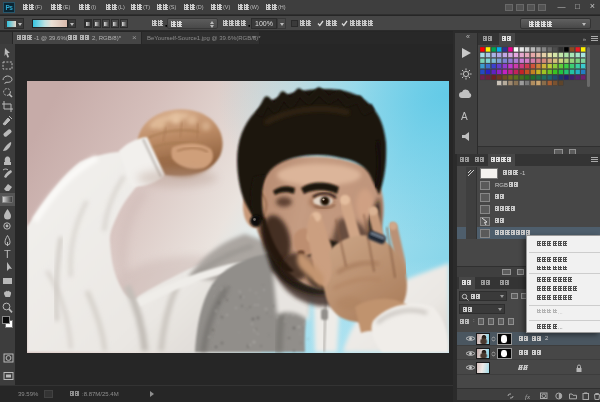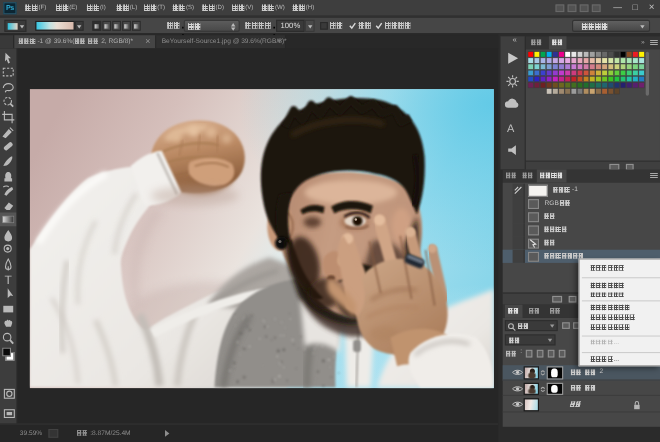--- a/index.html
+++ b/index.html
@@ -786,20 +786,46 @@
               <circle cx="5.5" cy="4.5" r="1.5" fill="#c9c9c9"></circle>
             </svg>
 <div class="abs" style="left:19px;top:1px;width:14px;height:11.5px;background:linear-gradient(100deg,#d5c0be,#f0eae6 45%,#a3dbe8);border:1px solid #1a1a1a"></div>
 <span class="abs" style="left:60px;top:3.5px;transform:skewX(-14deg)"><span style="color:#c9c9c9;"><i class="c c5"></i><i class="c c5"></i></span></span>
 <svg class="abs" style="left:118px;top:2.5px" width="8" height="9">
               <rect x="1.5" y="4" width="5" height="4" fill="#b5b5b5"></rect>
               <path d="M2.5,4 V2.5 a1.5,1.5 0 0 1 3,0 V4" fill="none" stroke="#b5b5b5"></path>
             </svg>
 </div>
 </div>
+<div class="pbot" style="height:12px">
+<svg class="abs" style="left:50px;top:2.5px" width="8" height="8" viewBox="0 0 8 8">
+            <path d="M1,4 a2,2 0 0 1 2-2 h1 M6,4 a2,2 0 0 1 -2,2 h-1" stroke="#a8a8a8" fill="none"></path>
+          </svg>
+<svg class="abs" style="left:68px;top:2.5px" width="8" height="8" viewBox="0 0 8 8">
+            <text x="0" y="6.5" font-size="7" fill="#a8a8a8" font-style="italic" font-family="Liberation Serif">fx</text>
+          </svg>
+<svg class="abs" style="left:83px;top:2.5px" width="8" height="8" viewBox="0 0 8 8">
+            <rect x="0.5" y="1" width="6.5" height="5.5" fill="none" stroke="#a8a8a8"></rect>
+            <circle cx="3.8" cy="3.8" r="1.8" fill="none" stroke="#a8a8a8"></circle>
+          </svg>
+<svg class="abs" style="left:98px;top:2.5px" width="8" height="8" viewBox="0 0 8 8">
+            <circle cx="3.8" cy="4" r="3" fill="none" stroke="#a8a8a8"></circle>
+            <path d="M3.8,1 a3,3 0 0 1 0,6 Z" fill="#a8a8a8"></path>
+          </svg>
+<svg class="abs" style="left:112px;top:2.5px" width="8" height="8" viewBox="0 0 8 8">
+            <path d="M0.5,2 h2.5 l1,1.3 h3.5 v3.5 h-7 Z" fill="none" stroke="#a8a8a8"></path>
+          </svg>
+<svg class="abs" style="left:125px;top:2.5px" width="8" height="8" viewBox="0 0 8 8">
+            <rect x="1" y="1.5" width="5.5" height="6" fill="none" stroke="#a8a8a8"></rect>
+            <rect x="2.2" y="0.4" width="3" height="1.2" fill="#a8a8a8"></rect>
+          </svg>
+<svg class="abs" style="left:136px;top:2.5px" width="8" height="8" viewBox="0 0 8 8">
+            <path d="M1.5,2.5 h5 l-0.5,5 h-4 Z M2.5,2.5 v-1 h3 v1" fill="none" stroke="#a8a8a8"></path>
+          </svg>
+</div>
 </div>
 </div>
 <div class="abs" style="left:526px;top:235px;width:74px;height:98px;background:#f1f1f1;border:1px solid #9a9a9a;border-right:none;box-shadow:-2px 2px 5px rgba(0,0,0,.45)">
 <div class="abs" style="left:2px;top:15.5px;width:72px;height:1px;background:#cdcdcd"></div>
 <div class="abs" style="left:2px;top:36.5px;width:72px;height:1px;background:#cdcdcd"></div>
 <div class="abs" style="left:2px;top:68.5px;width:72px;height:1px;background:#cdcdcd"></div>
 <div class="abs" style="left:2px;top:83.5px;width:72px;height:1px;background:#cdcdcd"></div>
 <span class="abs" style="left:10px;top:5px"><span style="color:#4e4e4e"><i class="c cm"></i><i class="c cm"></i><i class="c cm"></i><i class="c cm"></i><i class="c cm"></i><i class="c cm"></i></span></span>
 <span class="abs" style="left:10px;top:21px"><span style="color:#4e4e4e"><i class="c cm"></i><i class="c cm"></i><i class="c cm"></i><i class="c cm"></i><i class="c cm"></i><i class="c cm"></i></span></span>
 <span class="abs" style="left:10px;top:29.5px"><span style="color:#4e4e4e"><i class="c cm"></i><i class="c cm"></i><i class="c cm"></i><i class="c cm"></i><i class="c cm"></i><i class="c cm"></i></span></span>

